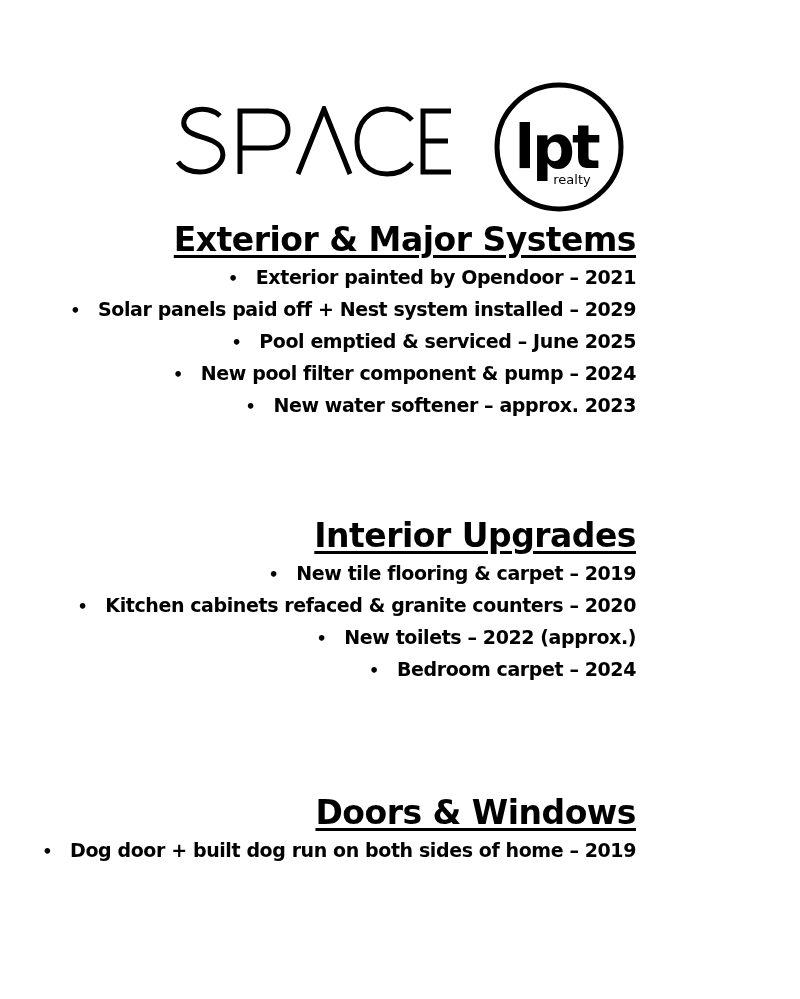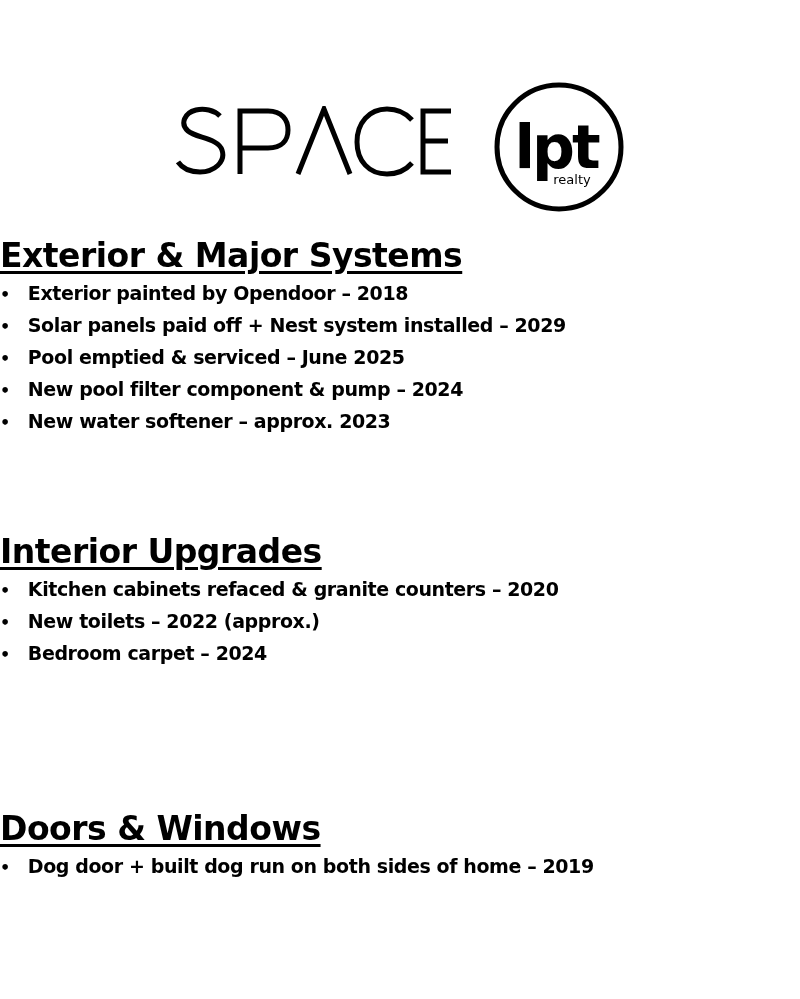--- a/index.html
+++ b/index.html
@@ -31,22 +31,21 @@
       position: absolute;
       left: 492px;
       top: 40px;
       width: 134px;
       height: 134px;
     }
     .section {
       position: absolute;
       left: 0;
       width: 636px;
-      text-align: left;
-      margin-top: 16px;
+      text-align: right;
     }
     .section h2 {
       margin: 0;
       font-family: "DejaVu Sans", sans-serif;
       font-weight: bold;
       font-size: 33px;
       line-height: 44px;
       text-decoration: underline;
       text-decoration-thickness: 3px;
       text-underline-offset: 4px;
@@ -93,31 +92,32 @@
   <svg class="lpt-circle" width="134" height="134" viewBox="0 0 134 134">
     <circle cx="67" cy="67" r="62" fill="none" stroke="#000" stroke-width="5"></circle>
     <text x="64" y="88" text-anchor="middle" font-family="DejaVu Sans, sans-serif" font-weight="bold" font-size="60" letter-spacing="-3">lpt</text>
     <text x="80" y="104" text-anchor="middle" font-family="DejaVu Sans, sans-serif" font-size="13">realty</text>
   </svg>
 </div>
 
 <div class="section" id="sec-exterior">
   <h2>Exterior &amp; Major Systems</h2>
   <ul>
-    <li><span class="bullet">•</span><span>Exterior painted by Opendoor – 2018</span></li>
+    <li><span class="bullet">•</span><span>Exterior painted by Opendoor – 2021</span></li>
     <li><span class="bullet">•</span><span>Solar panels paid off + Nest system installed – 2029</span></li>
     <li><span class="bullet">•</span><span>Pool emptied &amp; serviced – June 2025</span></li>
     <li><span class="bullet">•</span><span>New pool filter component &amp; pump – 2024</span></li>
     <li><span class="bullet">•</span><span>New water softener – approx. 2023</span></li>
   </ul>
 </div>
 
 <div class="section" id="sec-interior">
   <h2>Interior Upgrades</h2>
   <ul>
+    <li><span class="bullet">•</span><span>New tile flooring &amp; carpet – 2019</span></li>
     <li><span class="bullet">•</span><span>Kitchen cabinets refaced &amp; granite counters – 2020</span></li>
     <li><span class="bullet">•</span><span>New toilets – 2022 (approx.)</span></li>
     <li><span class="bullet">•</span><span>Bedroom carpet – 2024</span></li>
   </ul>
 </div>
 
 <div class="section" id="sec-doors">
   <h2>Doors &amp; Windows</h2>
   <ul>
     <li><span class="bullet">•</span><span>Dog door + built dog run on both sides of home – 2019</span></li>

